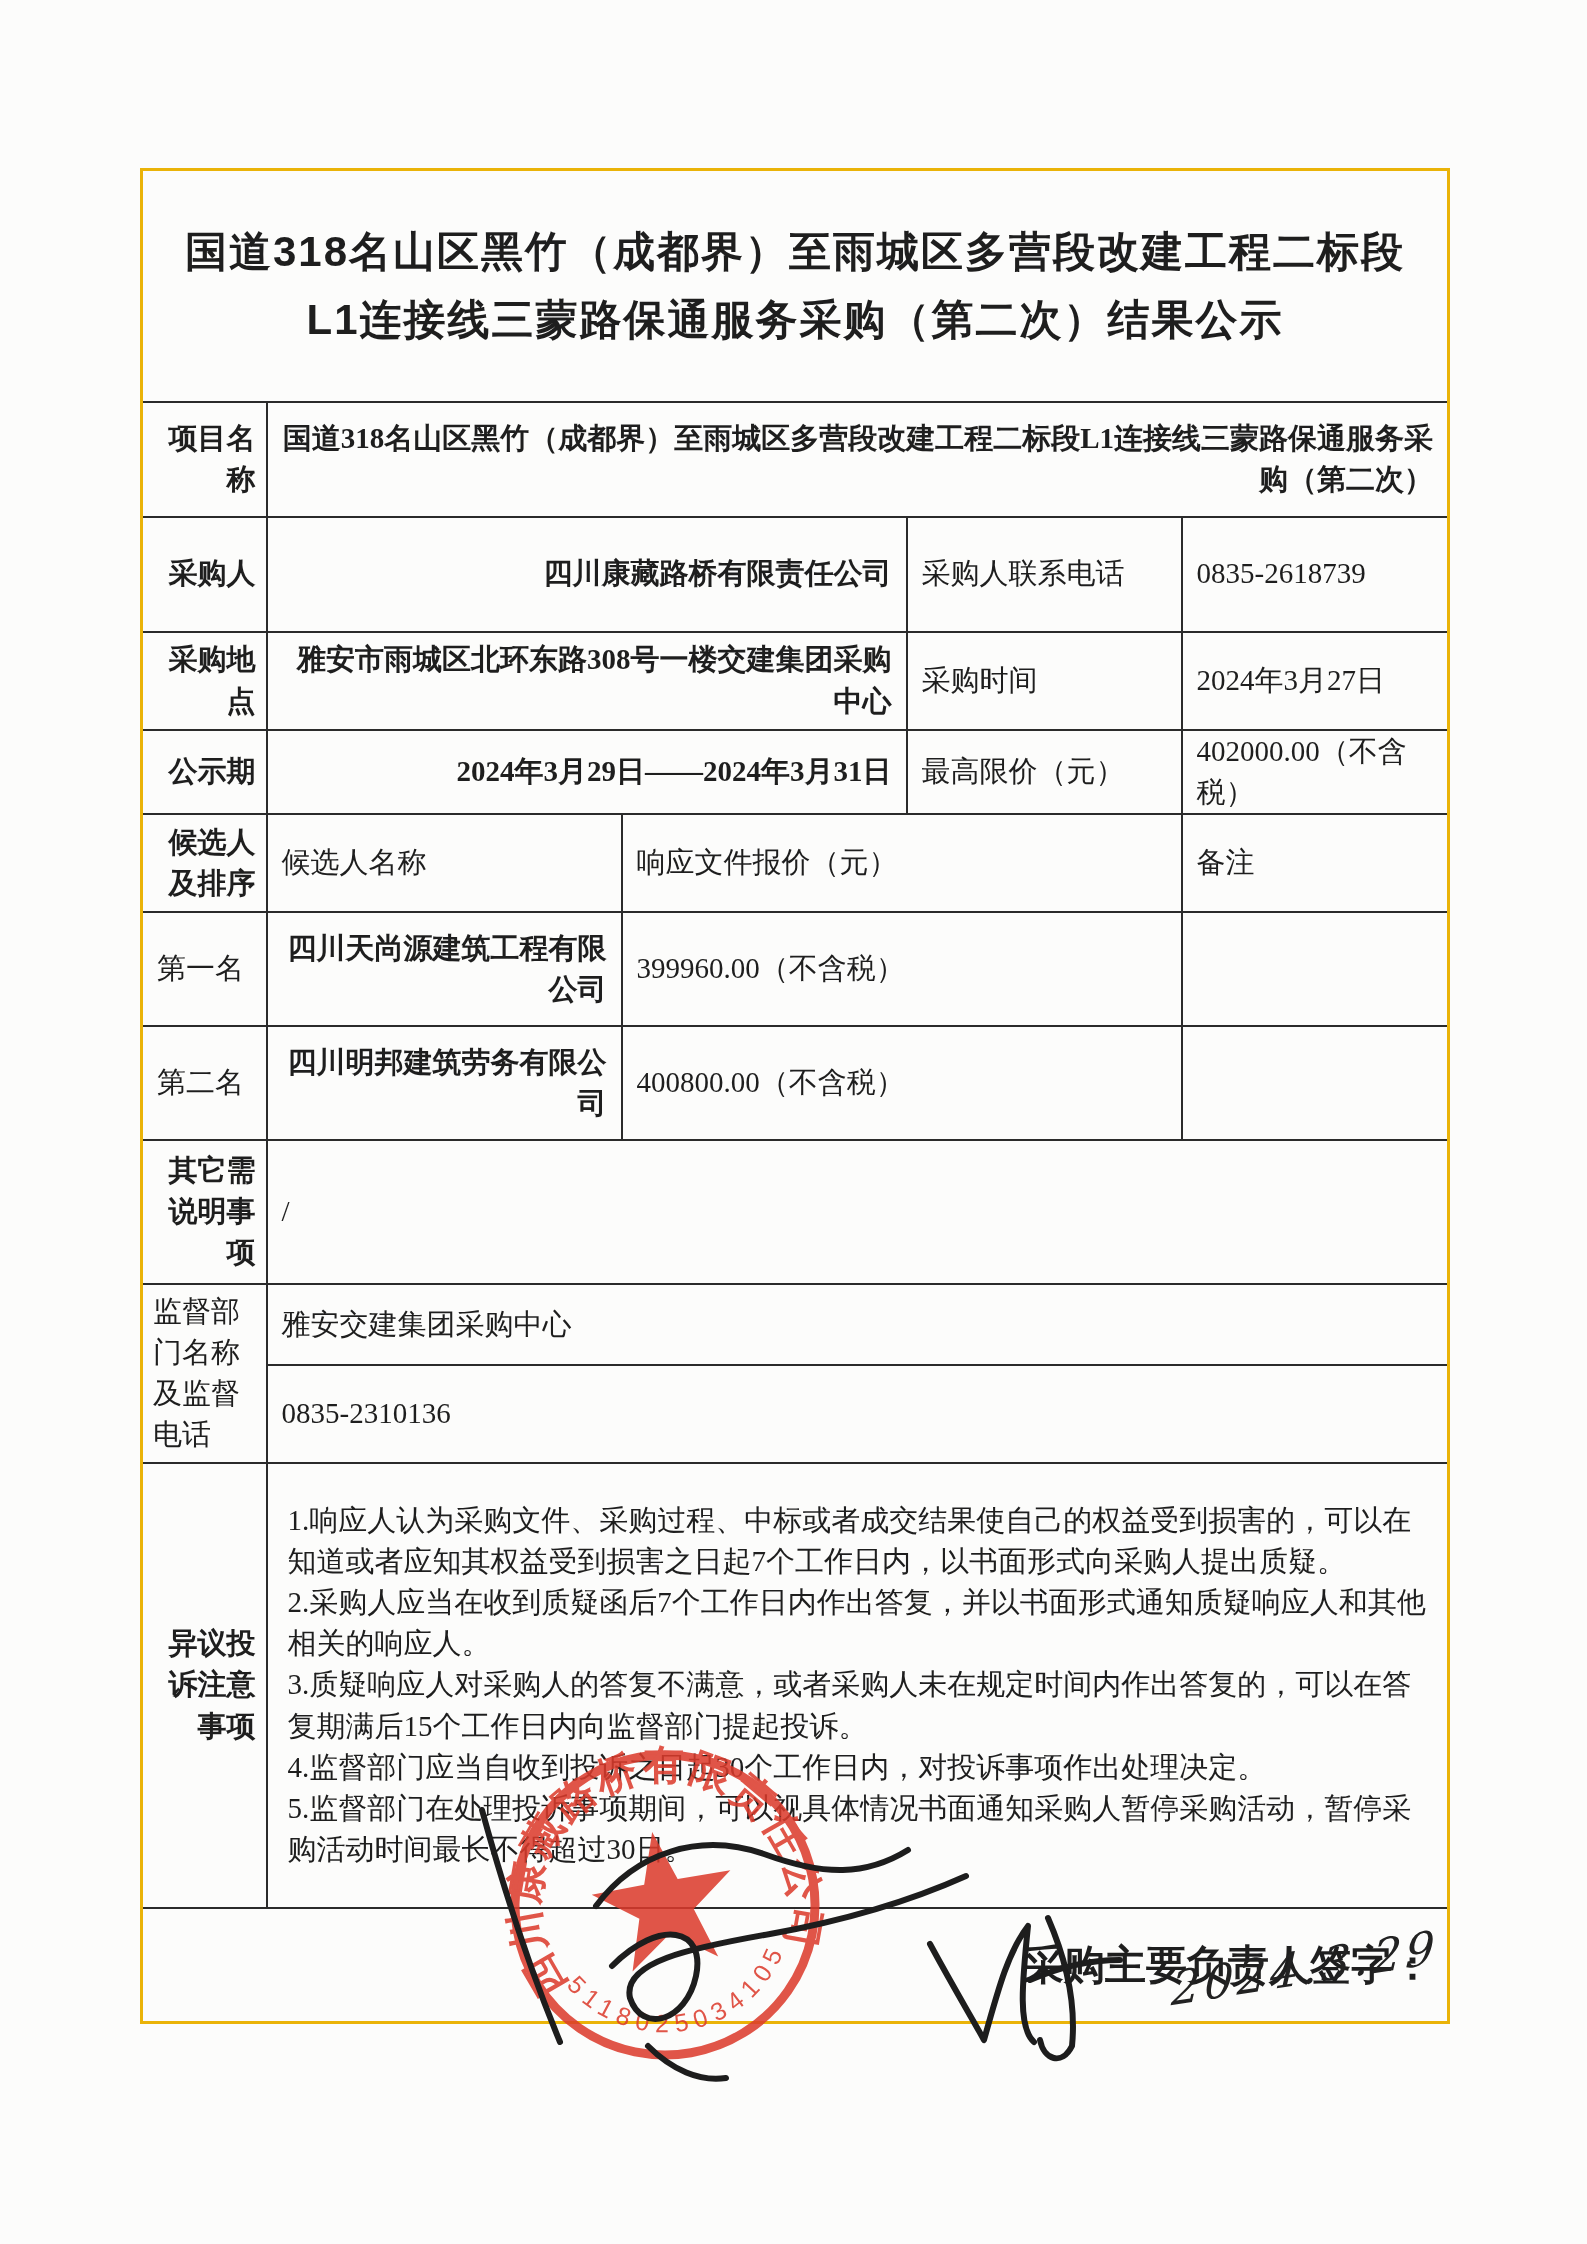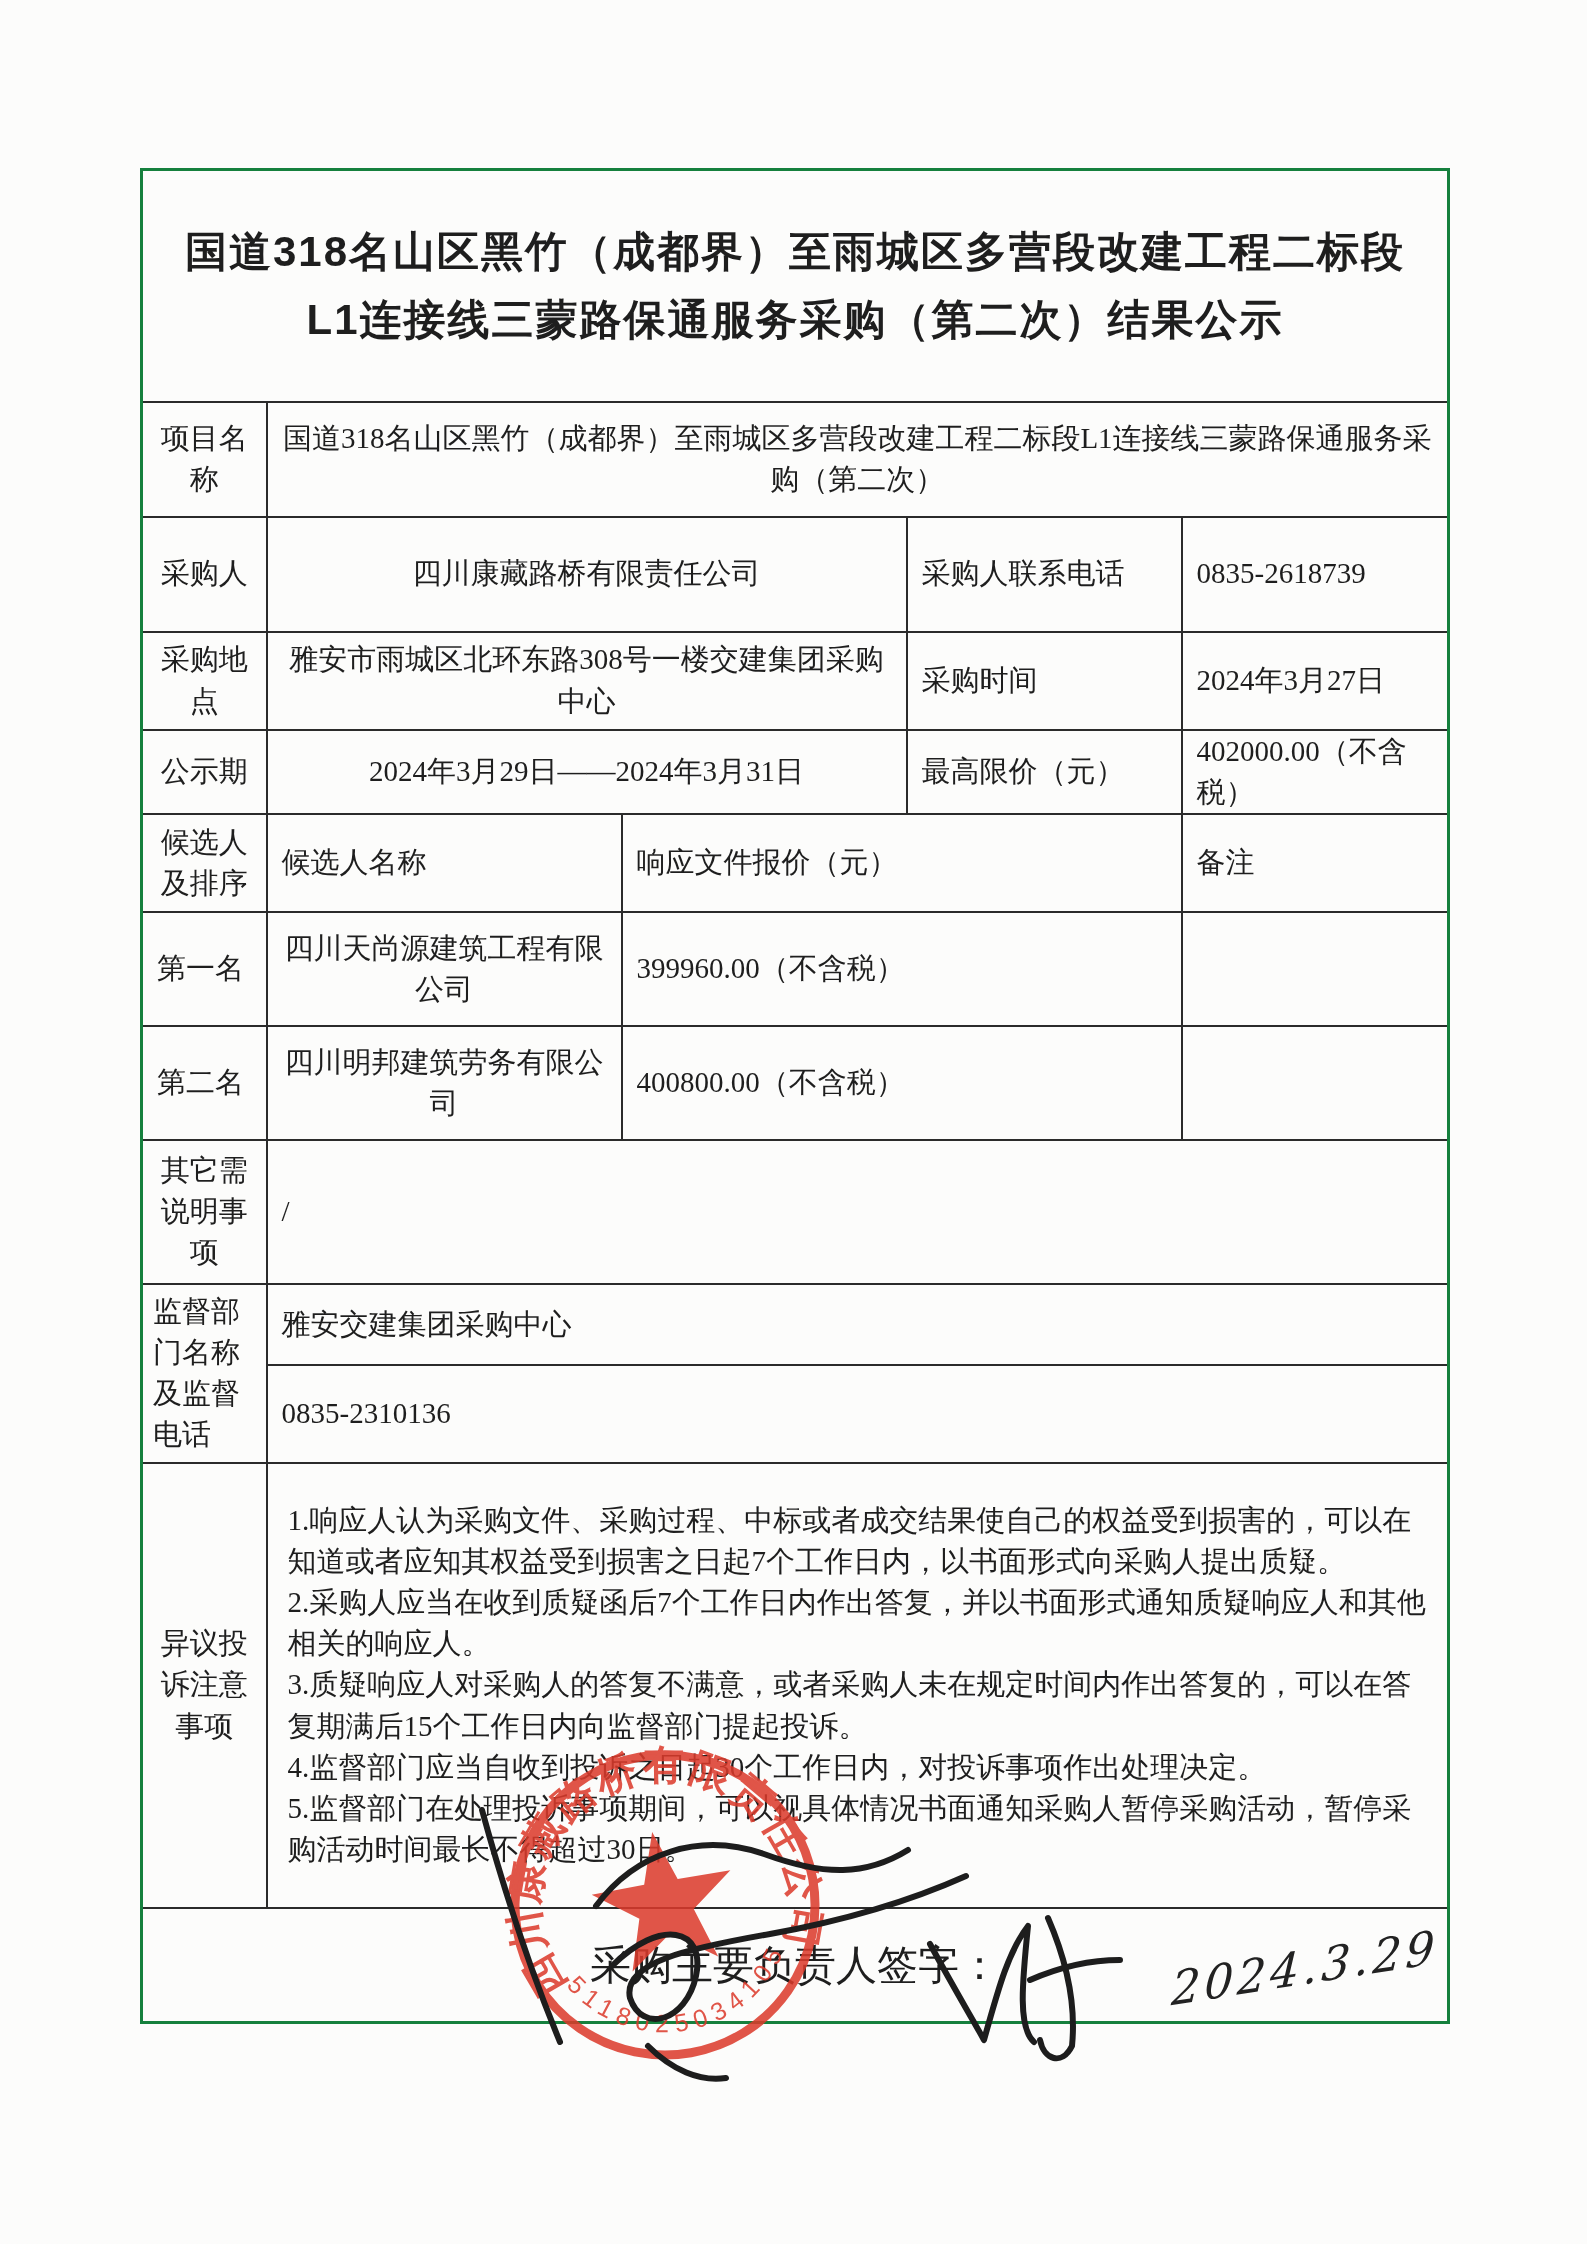--- a/index.html
+++ b/index.html
@@ -16,30 +16,30 @@
     background:transparent;
   }
   .doc-table td{
     border:2px solid #2b2b2b;
     padding:0 14px;
     font-size:29px;line-height:1.42;
     vertical-align:middle;
     word-break:break-all;
     overflow:hidden;
   }
-  .doc-table{border:3px solid #15803d;}
+  .doc-table{border:3px solid #eab308;}
   td.title-cell{
     font-family:"Liberation Sans",sans-serif;
     font-weight:bold;font-size:42px;line-height:1.62;
     text-align:center;letter-spacing:2px;
     padding:18px 40px;
   }
   td.lab{padding:6px 10px;}
   td.center{text-align:left;}
-  td.left{text-align:center;}
+  td.left{text-align:right;font-weight:bold;}
   .obj-line{margin:0;text-align:left;}
   td.obj-cell{padding:10px 20px;}
   .overlay{
     position:absolute;left:0;top:0;width:1587px;height:2244px;
     pointer-events:none;
   }
   .hand-date{
     position:absolute;left:1170px;top:1940px;width:280px;
     font-family:"DejaVu Serif",serif;font-style:italic;
     font-size:46px;color:#222;

